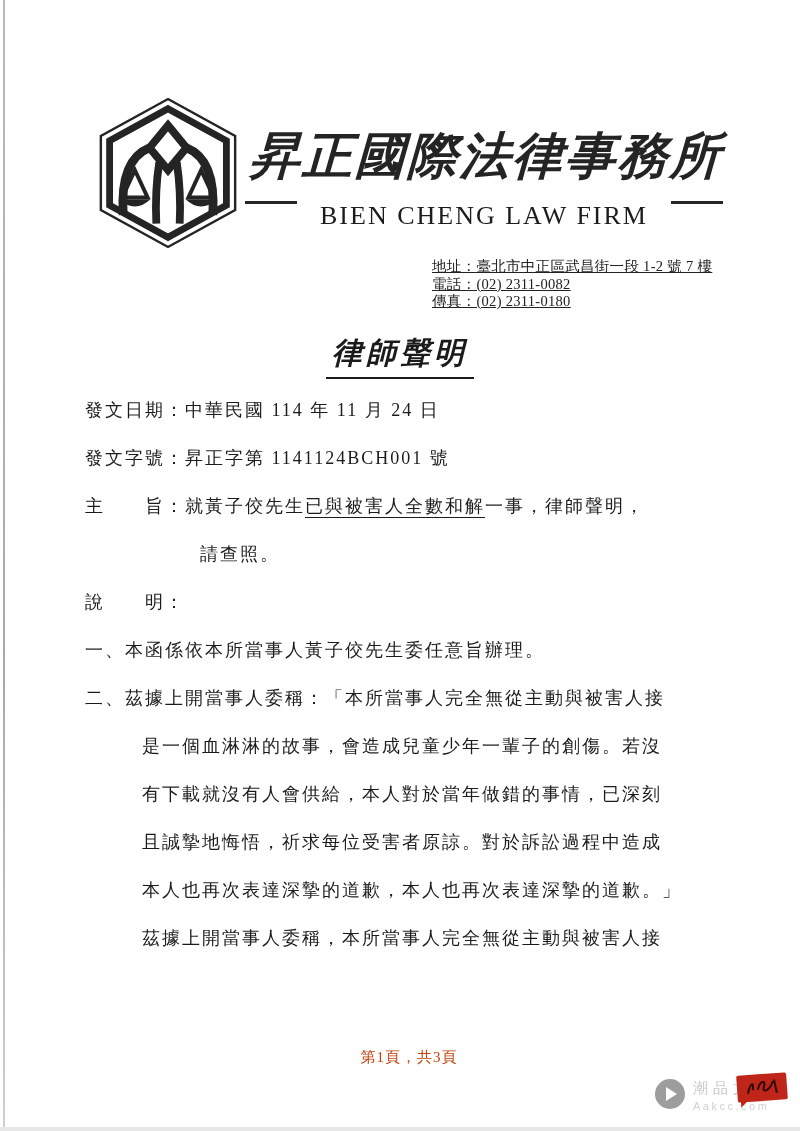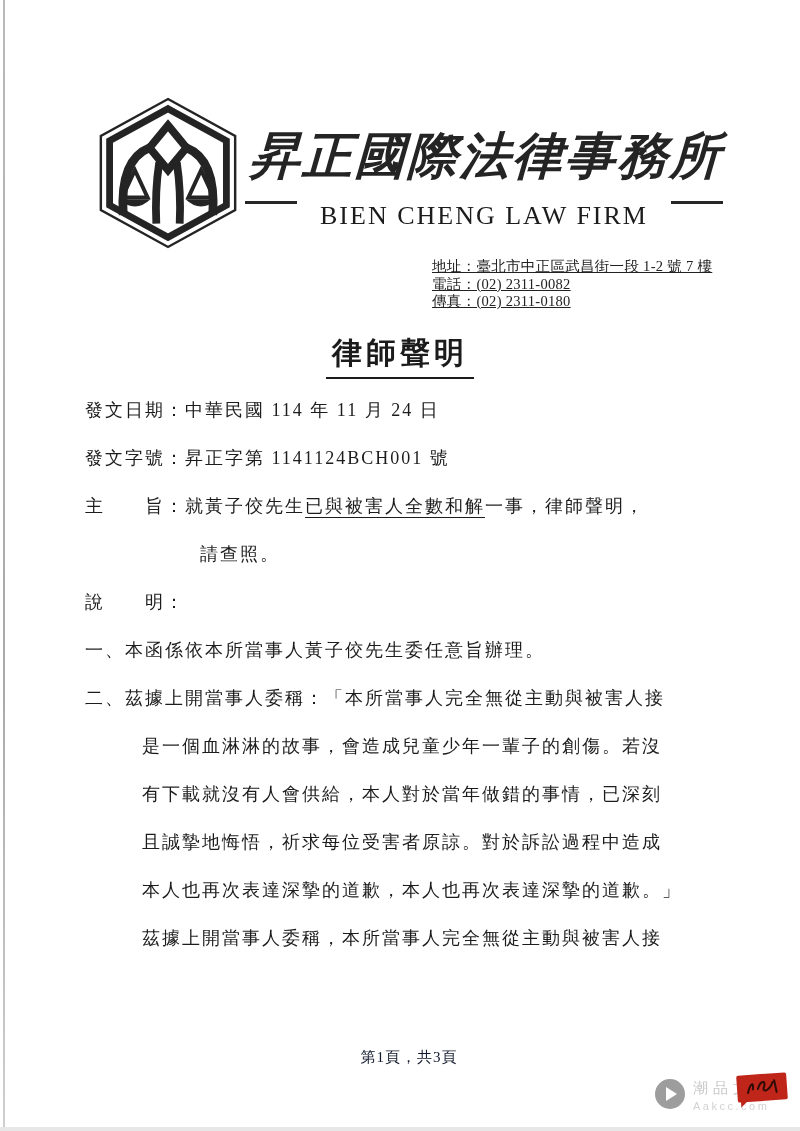--- a/index.html
+++ b/index.html
@@ -49,37 +49,37 @@
     font-size:14.5px; line-height:17.5px; letter-spacing:0.3px; color:#222;text-decoration:underline;
   }
   .contact-block div { white-space:nowrap; }
 
   
   .doc-title {
     position:absolute; left:0; top:333px; width:800px; text-align:center;
   }
   .doc-title span {
     display:inline-block; font-size:30px; font-weight:bold; letter-spacing:4px;
-    color:#1b1b1b; border-bottom:2px solid #1b1b1b; padding:0 6px 3px 6px;
+    color:#1b1b1b; border-bottom:2px solid #1b1b1b; padding:0 6px 3px 6px;font-style:italic;
   }
 
   
   .body-block {
     position:absolute; left:85px; top:386px; width:640px;
     font-size:18px; letter-spacing:2px; color:#1c1c1c;
   }
   .bline { height:48px; line-height:48px; white-space:nowrap; }
   .ind-colon { padding-left:115px; }
   .ind-item  { padding-left:57px; }
   .u-seg { border-bottom:1.5px solid #1c1c1c; padding-bottom:1px; }
 
   
   .page-footer {
     position:absolute; left:0; top:1048px; width:800px; text-align:center;
-    font-size:15px; letter-spacing:1px; color:#0f172a;padding-left:18px;
+    font-size:15px; letter-spacing:1px; color:#c2410c;padding-left:18px;
   }
 
   
   .watermark { position:absolute; left:653px; top:1076px; width:140px; height:38px; }
   .wm-play {
     position:absolute; left:2px; top:3px; width:30px; height:30px;
     border-radius:50%; background:#9d9d9d;
   }
   .wm-play::after {
     content:""; position:absolute; left:11px; top:8px;

